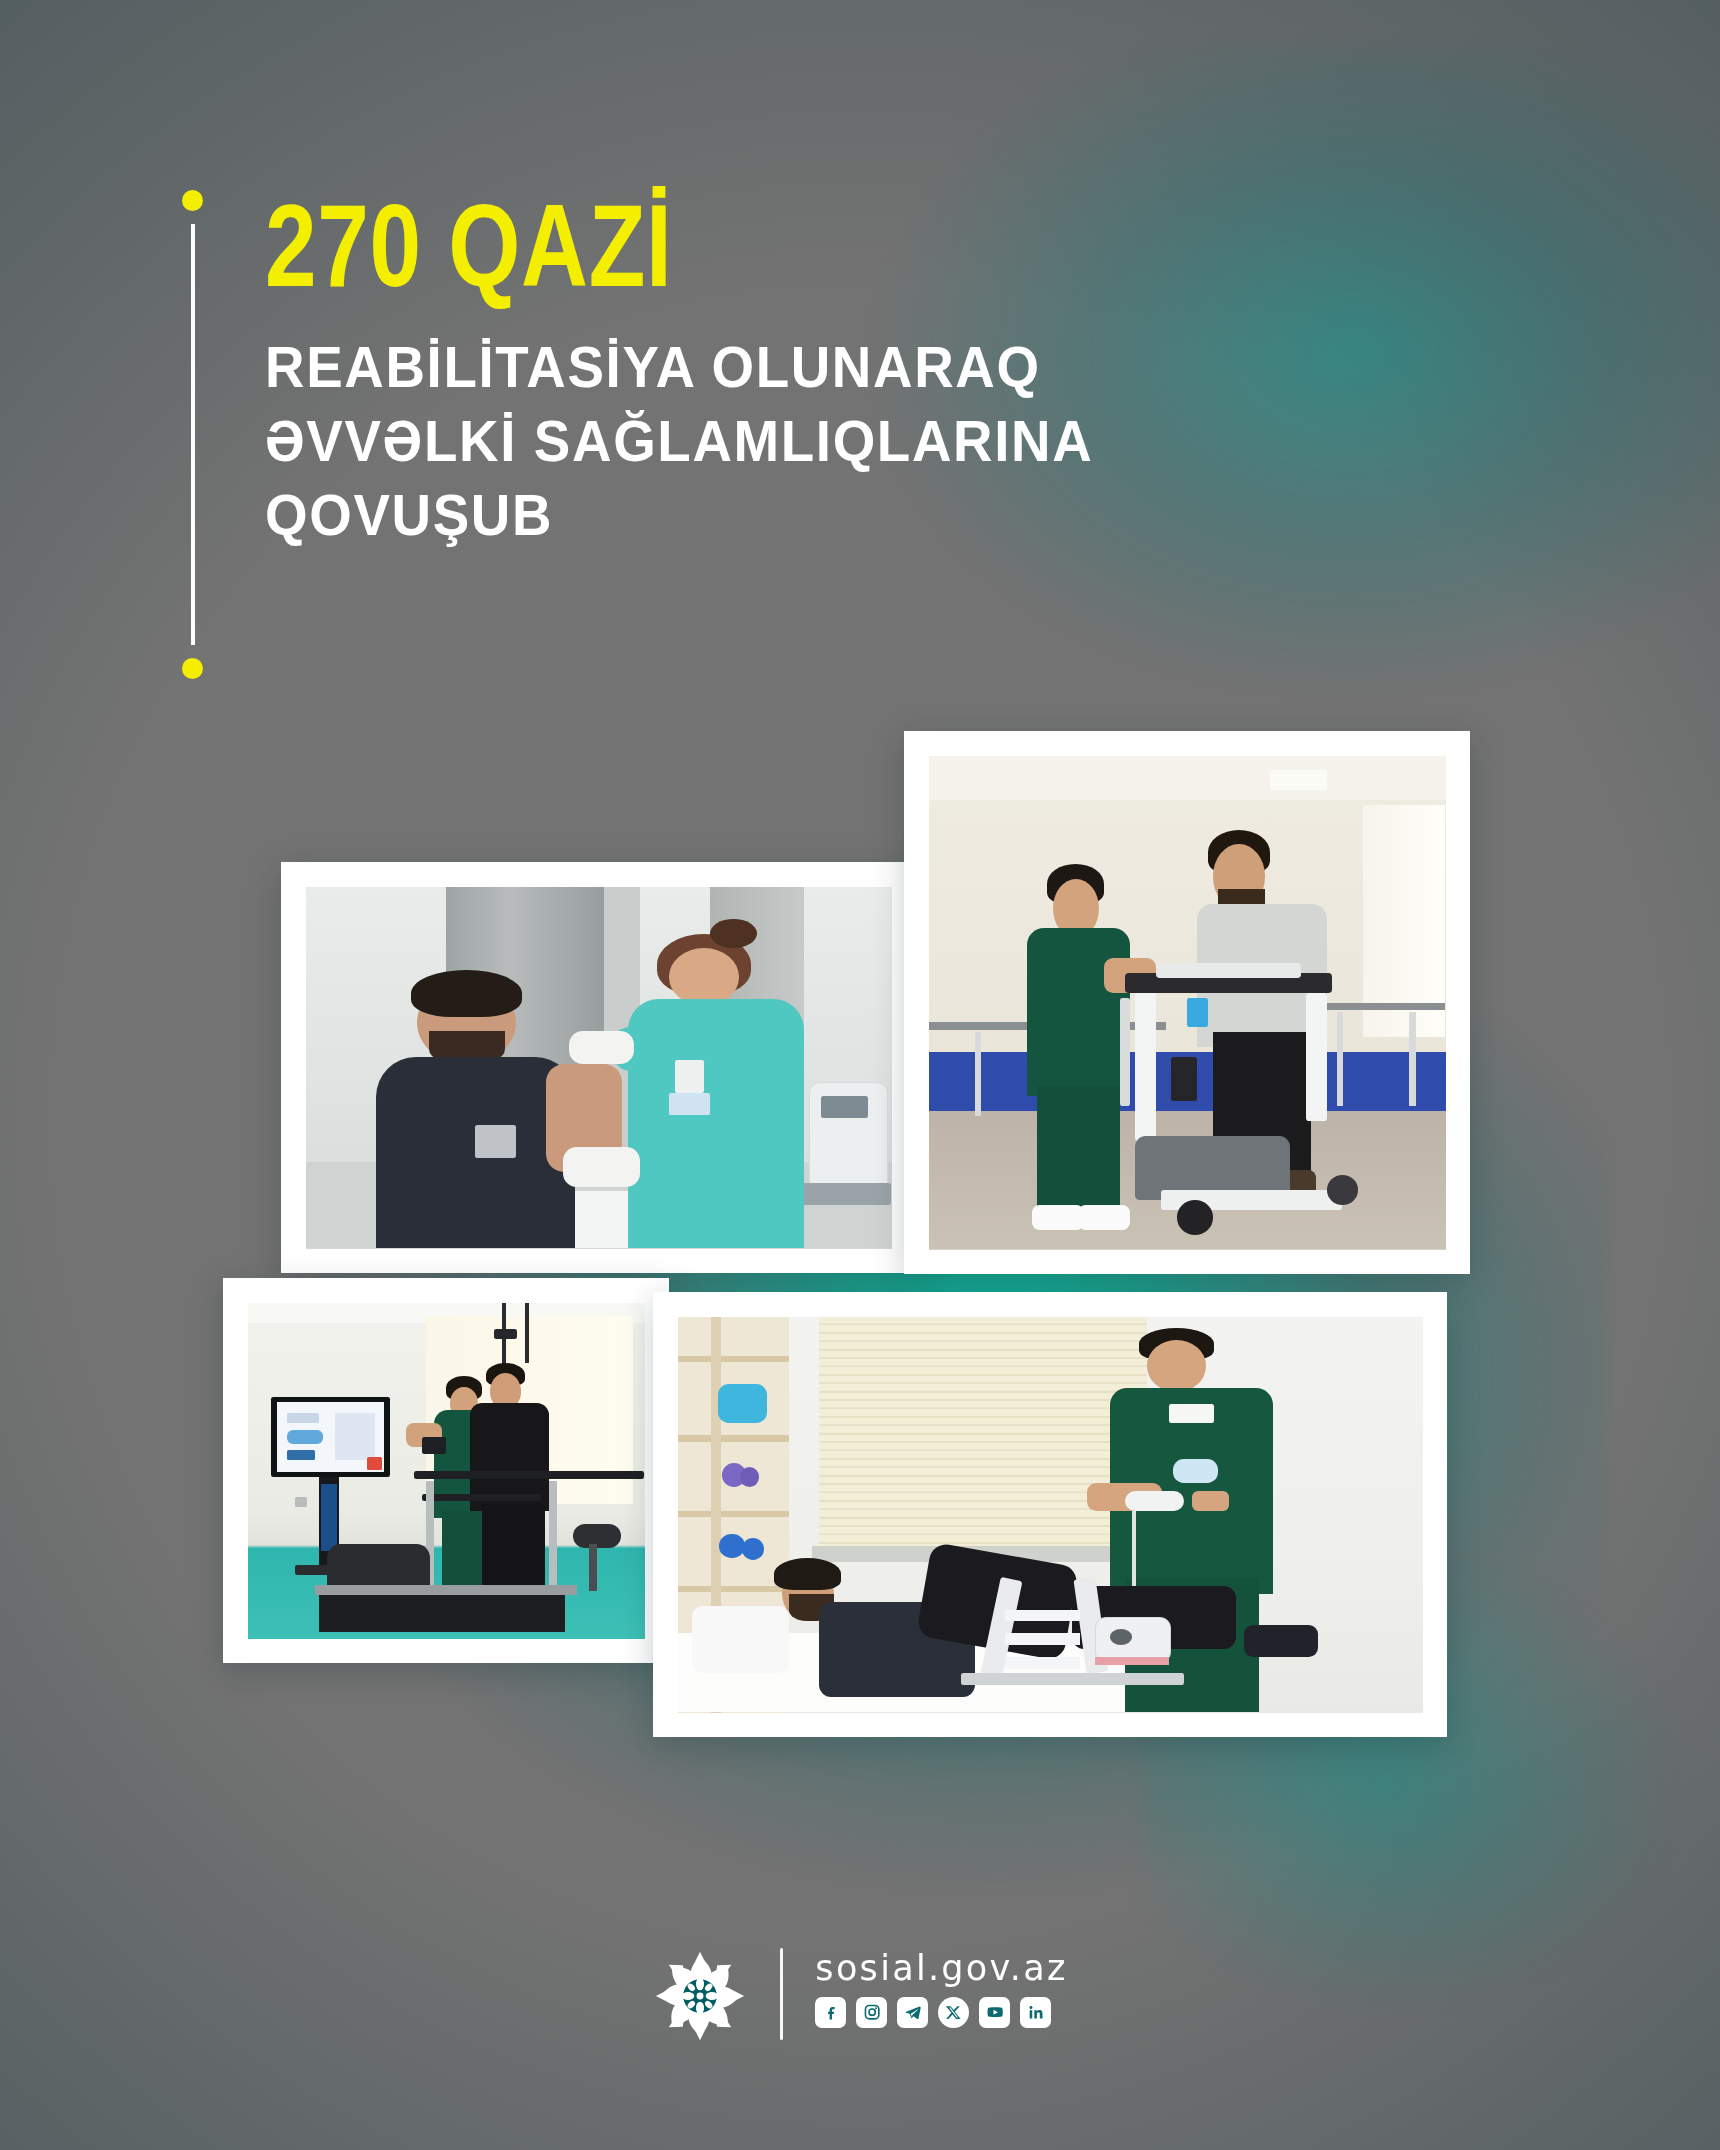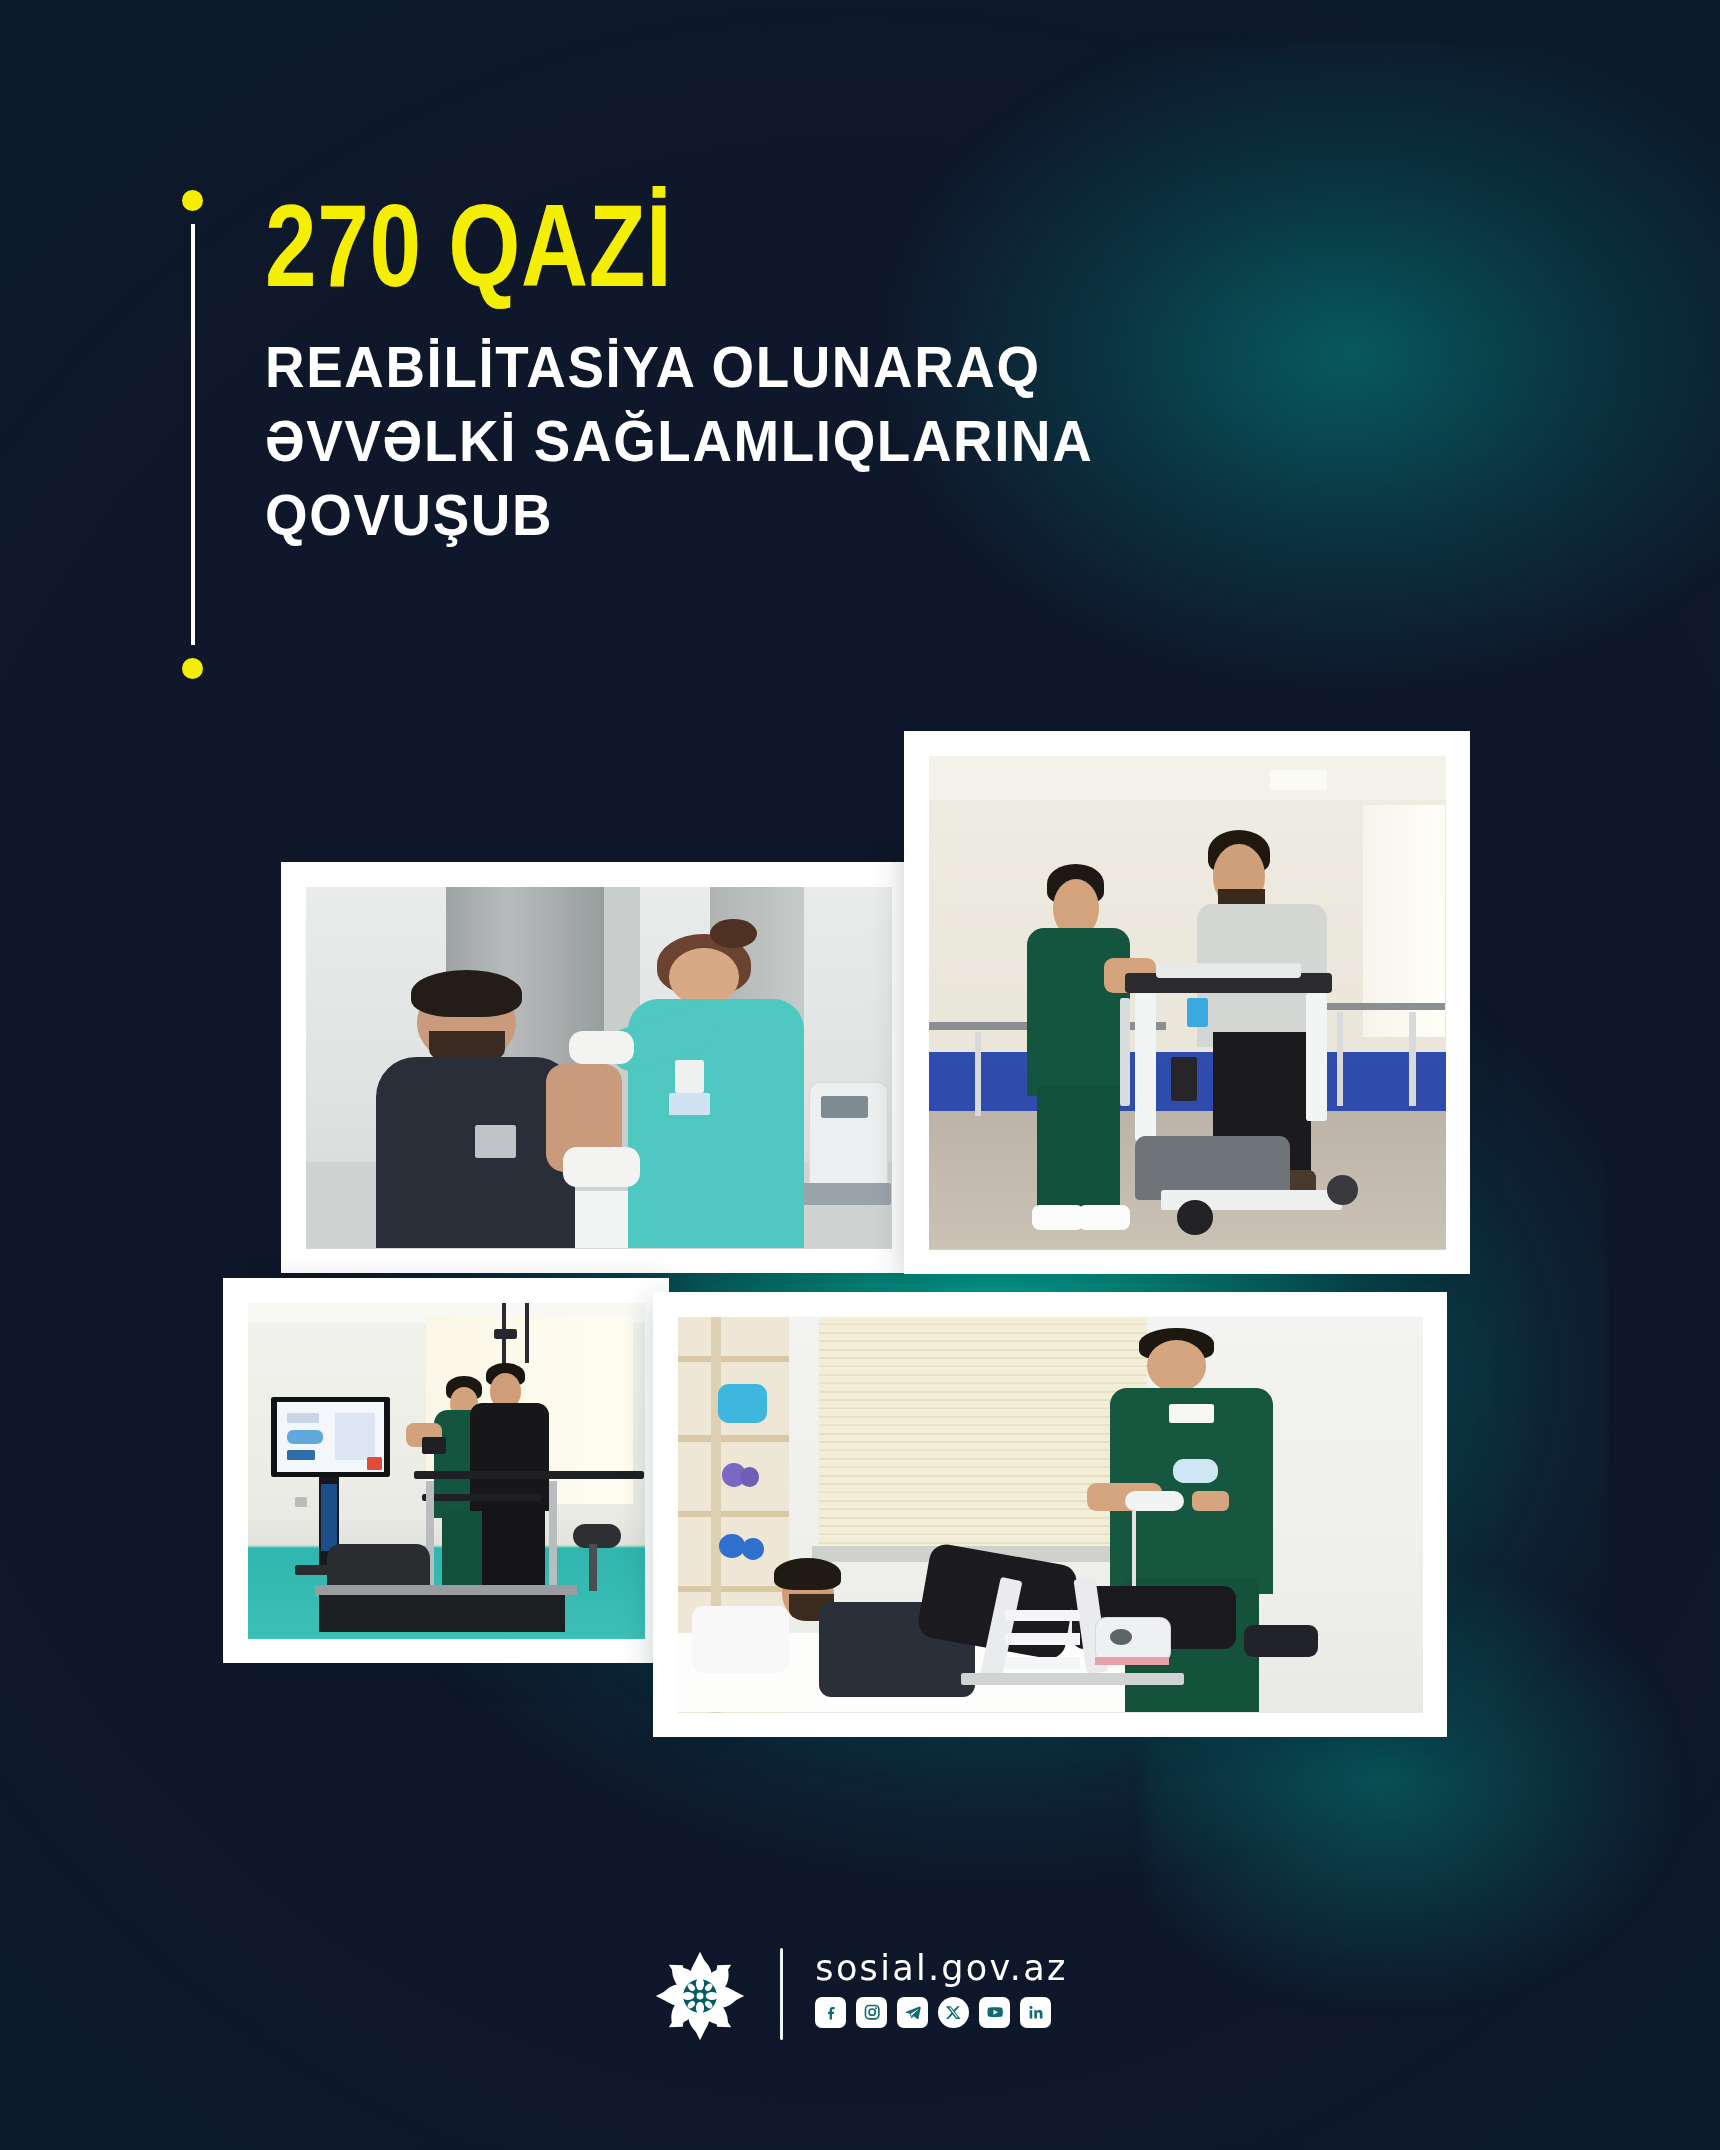--- a/index.html
+++ b/index.html
@@ -6,21 +6,21 @@
   body{
     width:1720px;height:2151px;
     background:#005e63;
     font-family:"Liberation Sans", sans-serif;
     overflow:hidden;
     position:relative;
   }
   
   #poster{
     position:absolute;inset:0;
-    background:#0f172a;
+    background:#737373;
     overflow:hidden;
   }
   .glow-a{
     position:absolute;
     left:153px;top:688px;width:1453px;height:1223px;
     background:radial-gradient(ellipse 58% 52% at 58% 56%,
         rgba(0,196,165,0.95) 0%,
         rgba(0,176,152,0.72) 22%,
         rgba(0,140,130,0.40) 45%,
         rgba(0,110,112,0.14) 66%,

